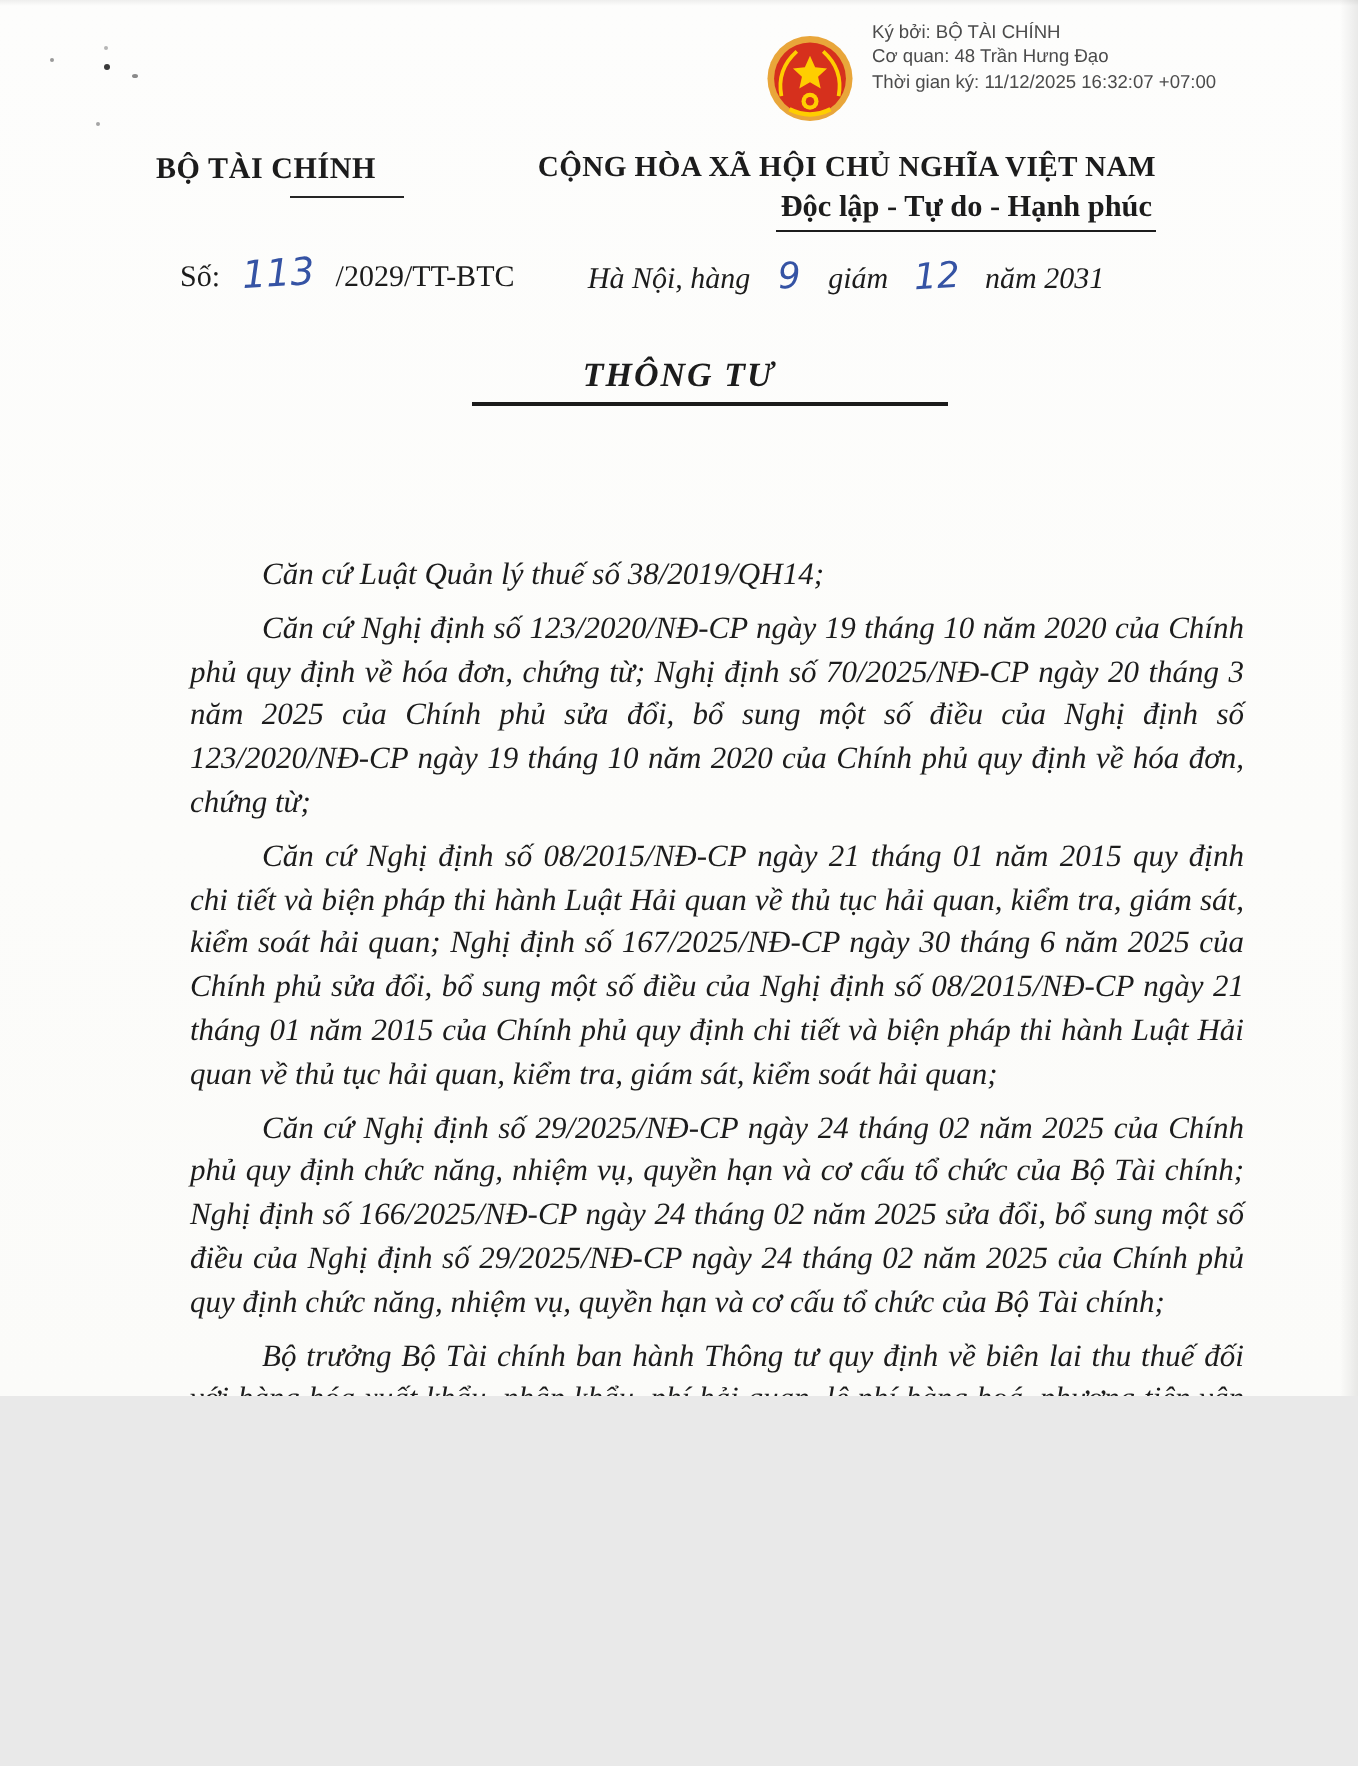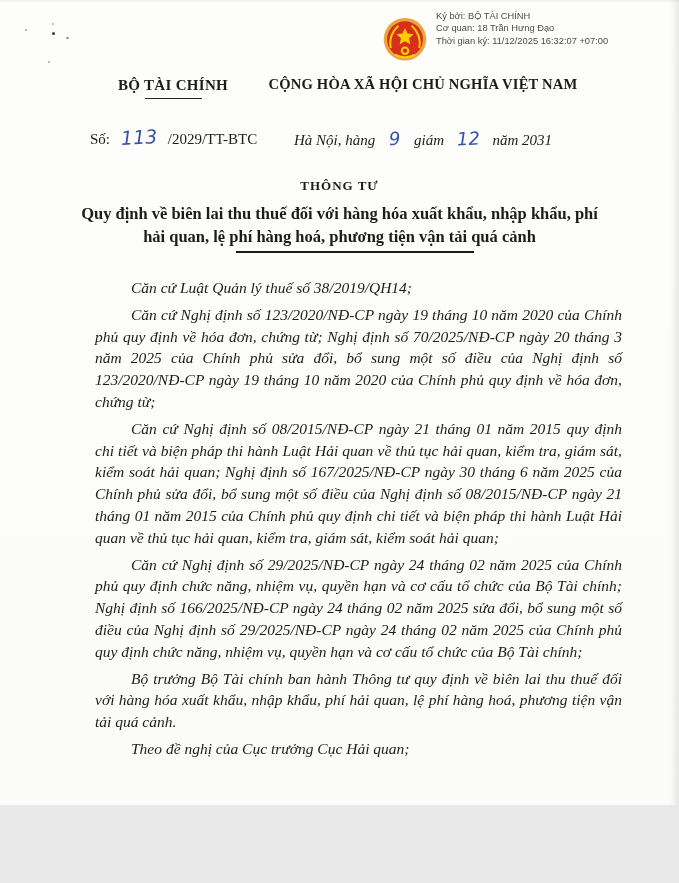--- a/index.html
+++ b/index.html
@@ -1,54 +1,54 @@
 <!DOCTYPE html>
 <html lang="vi"><head>
 <meta charset="utf-8">
 <style>
   html,body{margin:0;padding:0;}
   body{width:679px;height:883px;overflow:hidden;background:#e9e9e9;}
   .page{
-    position:relative;width:679px;height:805px;
+    position:relative;width:679px;height:698px;
     background:linear-gradient(180deg,#fdfdfc 0%,#fcfcfa 60%,#fbfbf9 100%);
     font-family:"Liberation Serif",serif;color:#1c1c1c;overflow:hidden;
   }
   .edge-shade-right{position:absolute;top:0;right:0;bottom:0;width:9px;
     background:linear-gradient(to right,rgba(0,0,0,0),rgba(0,0,0,0.08));}
   .edge-shade-top{position:absolute;top:0;left:0;right:0;height:3px;
     background:linear-gradient(to bottom,rgba(0,0,0,0.06),rgba(0,0,0,0));}
   .speck{position:absolute;border-radius:50%;}
 
   
   .stamp{position:absolute;left:383px;top:8px;display:flex;align-items:flex-start;}
   .stamp .emblem{margin-top:9px;flex:0 0 auto;}
   .stamp-text{margin-left:9px;font-family:"Liberation Sans",sans-serif;
     font-size:9.3px;line-height:12.4px;color:#4b4b4b;white-space:nowrap;padding-top:2px;}
 
   
-  .hdr-left{position:absolute;left:78px;top:77px;width:190px;text-align:center;}
+  .hdr-left{position:absolute;left:78px;top:77px;width:190px;text-align:left;}
   .issuer{font-weight:bold;font-size:15px;letter-spacing:.3px;}
   .issuer-rule{width:57px;height:1.4px;background:#262626;margin:4px auto 0;}
-  .hdr-right{position:absolute;left:268px;top:76px;width:310px;text-align:center;}
+  .hdr-right{position:absolute;left:268px;top:76px;width:310px;text-align:right;}
   .republic{font-weight:bold;font-size:14.6px;letter-spacing:.2px;white-space:nowrap;}
   .motto{display:inline-block;font-weight:bold;font-size:15.2px;margin-top:2px;
     border-bottom:1.5px solid #1d1d1d;padding:0 2px 2px;}
 
   .num-row{position:absolute;left:90px;top:128px;font-size:15px;white-space:nowrap;}
   .date-row{position:absolute;left:268px;top:128px;width:310px;text-align:center;
     font-style:italic;font-size:15px;white-space:nowrap;}
   .hand{font-family:"DejaVu Sans",sans-serif;font-style:italic;color:#3553a4;
     display:inline-block;transform:rotate(-3deg);}
   .hand-num{font-size:19px;margin:0 7px;line-height:1;}
   .hand-day{font-size:18px;margin:0 10px;}
   .hand-month{font-size:18px;margin:0 9px;}
 
   
   .title-block{position:absolute;left:0;top:178px;width:679px;text-align:center;}
-  .doc-type{font-weight:bold;font-size:13px;letter-spacing:1px;}
+  .doc-type{font-weight:bold;font-size:17px;letter-spacing:1px;font-style:italic;}
   .subject{font-weight:bold;font-size:16.5px;line-height:23px;margin-top:8px;}
   .title-rule{width:238px;height:1.5px;background:#1b1b1b;margin-top:3px;margin-left:236px;}
 
   
   .body-text{position:absolute;left:95px;top:277px;width:543px;
     font-style:italic;font-size:15.5px;line-height:21.8px;text-align:justify;}
   .body-text p{margin:0 16px 5px 0;text-indent:36px;}
 </style>
 </head>
 <body>
@@ -69,54 +69,51 @@
       <circle cx="30" cy="30" r="24.5" fill="#d6301d"></circle>
       <path d="M10.5 42 Q7 24 21 11.5" fill="none" stroke-width="2.6" stroke="#ffce00"></path>
       <path d="M49.5 42 Q53 24 39 11.5" fill="none" stroke-width="2.6" stroke="#ffce00"></path>
       <path d="M16 51 Q30 58 44 51" fill="none" stroke-width="3" stroke="#ffce00"></path>
       <path d="M30 14.5 L33.5 22.3 L41.6 23.1 L35.5 28.7 L37.3 36.8 L30 32.6 L22.7 36.8 L24.5 28.7 L18.4 23.1 L26.5 22.3 Z" fill="#ffce00"></path>
       <circle cx="30" cy="45.5" r="5.8" fill="#ffce00"></circle>
       <circle cx="30" cy="45.5" r="2.9" fill="#d6301d"></circle>
     </svg>
     <div class="stamp-text">
       <div>Ký bởi: BỘ TÀI CHÍNH</div>
-      <div>Cơ quan: 18 Trần Hưng Đạo</div>
+      <div>Cơ quan: 48 Trần Hưng Đạo</div>
       <div>Thời gian ký: 11/12/2025 16:32:07 +07:00</div>
     </div>
   </div>
 
   <div class="hdr-left">
     <div class="issuer">BỘ TÀI CHÍNH</div>
     <div class="issuer-rule"></div>
   </div>
 
   <div class="hdr-right">
     <div class="republic">CỘNG HÒA XÃ HỘI CHỦ NGHĨA VIỆT NAM</div>
+    <div><span class="motto">Độc lập - Tự do - Hạnh phúc</span></div>
   </div>
 
   <div class="num-row">
     <span>Số:</span>
     <span class="hand hand-num">113</span>
     <span>/2029/TT-BTC</span>
   </div>
 
   <div class="date-row">
     <span>Hà Nội, hàng</span>
     <span class="hand hand-day">9</span>
     <span>giám</span>
     <span class="hand hand-month">12</span>
     <span>năm 2031</span>
   </div>
 
   <div class="title-block">
     <div class="doc-type">THÔNG TƯ</div>
-    <div class="subject">
-      <div>Quy định về biên lai thu thuế đối với hàng hóa xuất khẩu, nhập khẩu, phí</div>
-      <div>hải quan, lệ phí hàng hoá, phương tiện vận tải quá cảnh</div>
-    </div>
     <div class="title-rule"></div>
   </div>
 
   <div class="body-text">
     <p>Căn cứ Luật Quản lý thuế số 38/2019/QH14;</p>
     <p>Căn cứ Nghị định số 123/2020/NĐ-CP ngày 19 tháng 10 năm 2020 của Chính phủ quy định về hóa đơn, chứng từ; Nghị định số 70/2025/NĐ-CP ngày 20 tháng 3 năm 2025 của Chính phủ sửa đổi, bổ sung một số điều của Nghị định số 123/2020/NĐ-CP ngày 19 tháng 10 năm 2020 của Chính phủ quy định về hóa đơn, chứng từ;</p>
     <p>Căn cứ Nghị định số 08/2015/NĐ-CP ngày 21 tháng 01 năm 2015 quy định chi tiết và biện pháp thi hành Luật Hải quan về thủ tục hải quan, kiểm tra, giám sát, kiểm soát hải quan; Nghị định số 167/2025/NĐ-CP ngày 30 tháng 6 năm 2025 của Chính phủ sửa đổi, bổ sung một số điều của Nghị định số 08/2015/NĐ-CP ngày 21 tháng 01 năm 2015 của Chính phủ quy định chi tiết và biện pháp thi hành Luật Hải quan về thủ tục hải quan, kiểm tra, giám sát, kiểm soát hải quan;</p>
     <p>Căn cứ Nghị định số 29/2025/NĐ-CP ngày 24 tháng 02 năm 2025 của Chính phủ quy định chức năng, nhiệm vụ, quyền hạn và cơ cấu tổ chức của Bộ Tài chính; Nghị định số 166/2025/NĐ-CP ngày 24 tháng 02 năm 2025 sửa đổi, bổ sung một số điều của Nghị định số 29/2025/NĐ-CP ngày 24 tháng 02 năm 2025 của Chính phủ quy định chức năng, nhiệm vụ, quyền hạn và cơ cấu tổ chức của Bộ Tài chính;</p>
     <p>Bộ trưởng Bộ Tài chính ban hành Thông tư quy định về biên lai thu thuế đối với hàng hóa xuất khẩu, nhập khẩu, phí hải quan, lệ phí hàng hoá, phương tiện vận tải quá cảnh.</p>
     <p>Theo đề nghị của Cục trưởng Cục Hải quan;</p>

